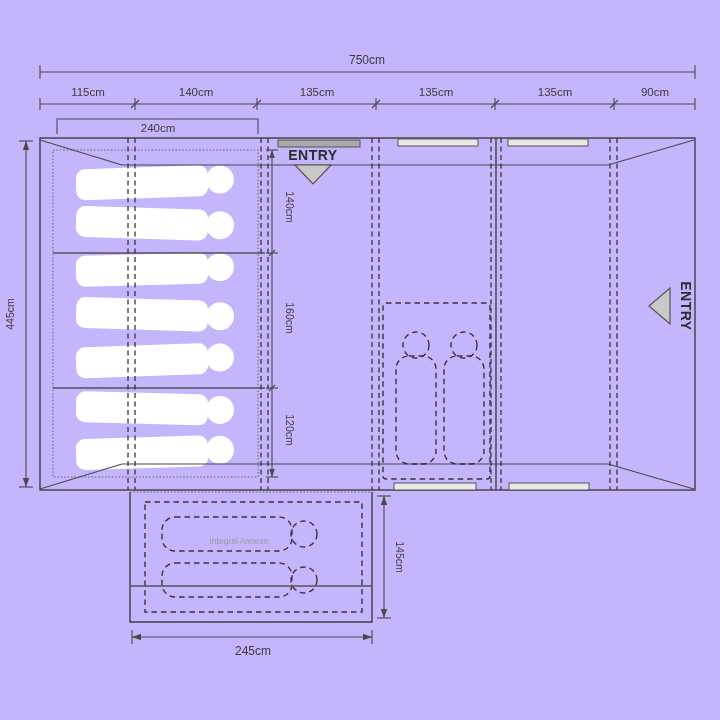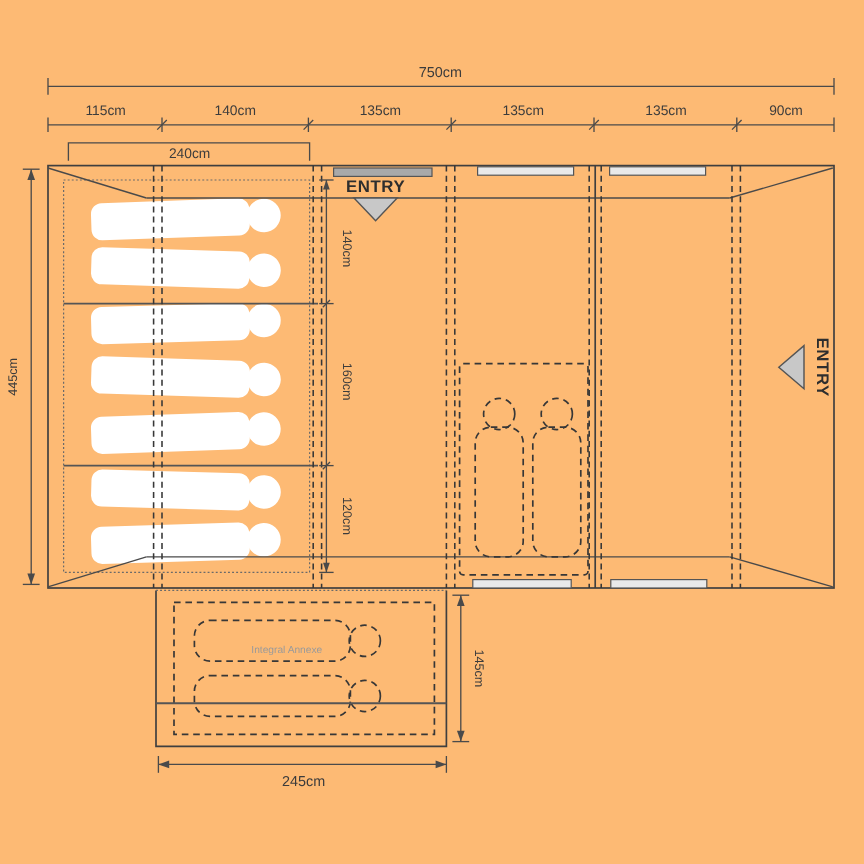--- a/index.html
+++ b/index.html
@@ -1,16 +1,16 @@
 <!DOCTYPE html>
 <html><head>
 <meta charset="utf-8">
 <style>
   html,body{margin:0;padding:0;background:#fff;}
-  .stage{position:relative;width:720px;height:720px;background:#fdba74;overflow:hidden;
+  .stage{position:relative;width:720px;height:720px;background:#c4b5fd;overflow:hidden;
          font-family:"Liberation Sans",sans-serif;}
   svg{display:block}
   .dim-text{font:11.5px "Liberation Sans",sans-serif;fill:#3c3c3c;}
   .dim-text-lg{font:12px "Liberation Sans",sans-serif;fill:#3c3c3c;}
   .rot-text{font:10.5px "Liberation Sans",sans-serif;fill:#3c3c3c;}
   .entry-text{font:bold 14px "Liberation Sans",sans-serif;fill:#2e2e2e;letter-spacing:.5px;}
   .annexe-text{font:8.5px "Liberation Sans",sans-serif;fill:#9a9a9a;}
   .ln{stroke:#3f3f3f;stroke-width:1.4;fill:none;}
   .ln-thin{stroke:#4a4a4a;stroke-width:1.1;fill:none;}
   .ln-mid{stroke:#555;stroke-width:1.6;fill:none;}

